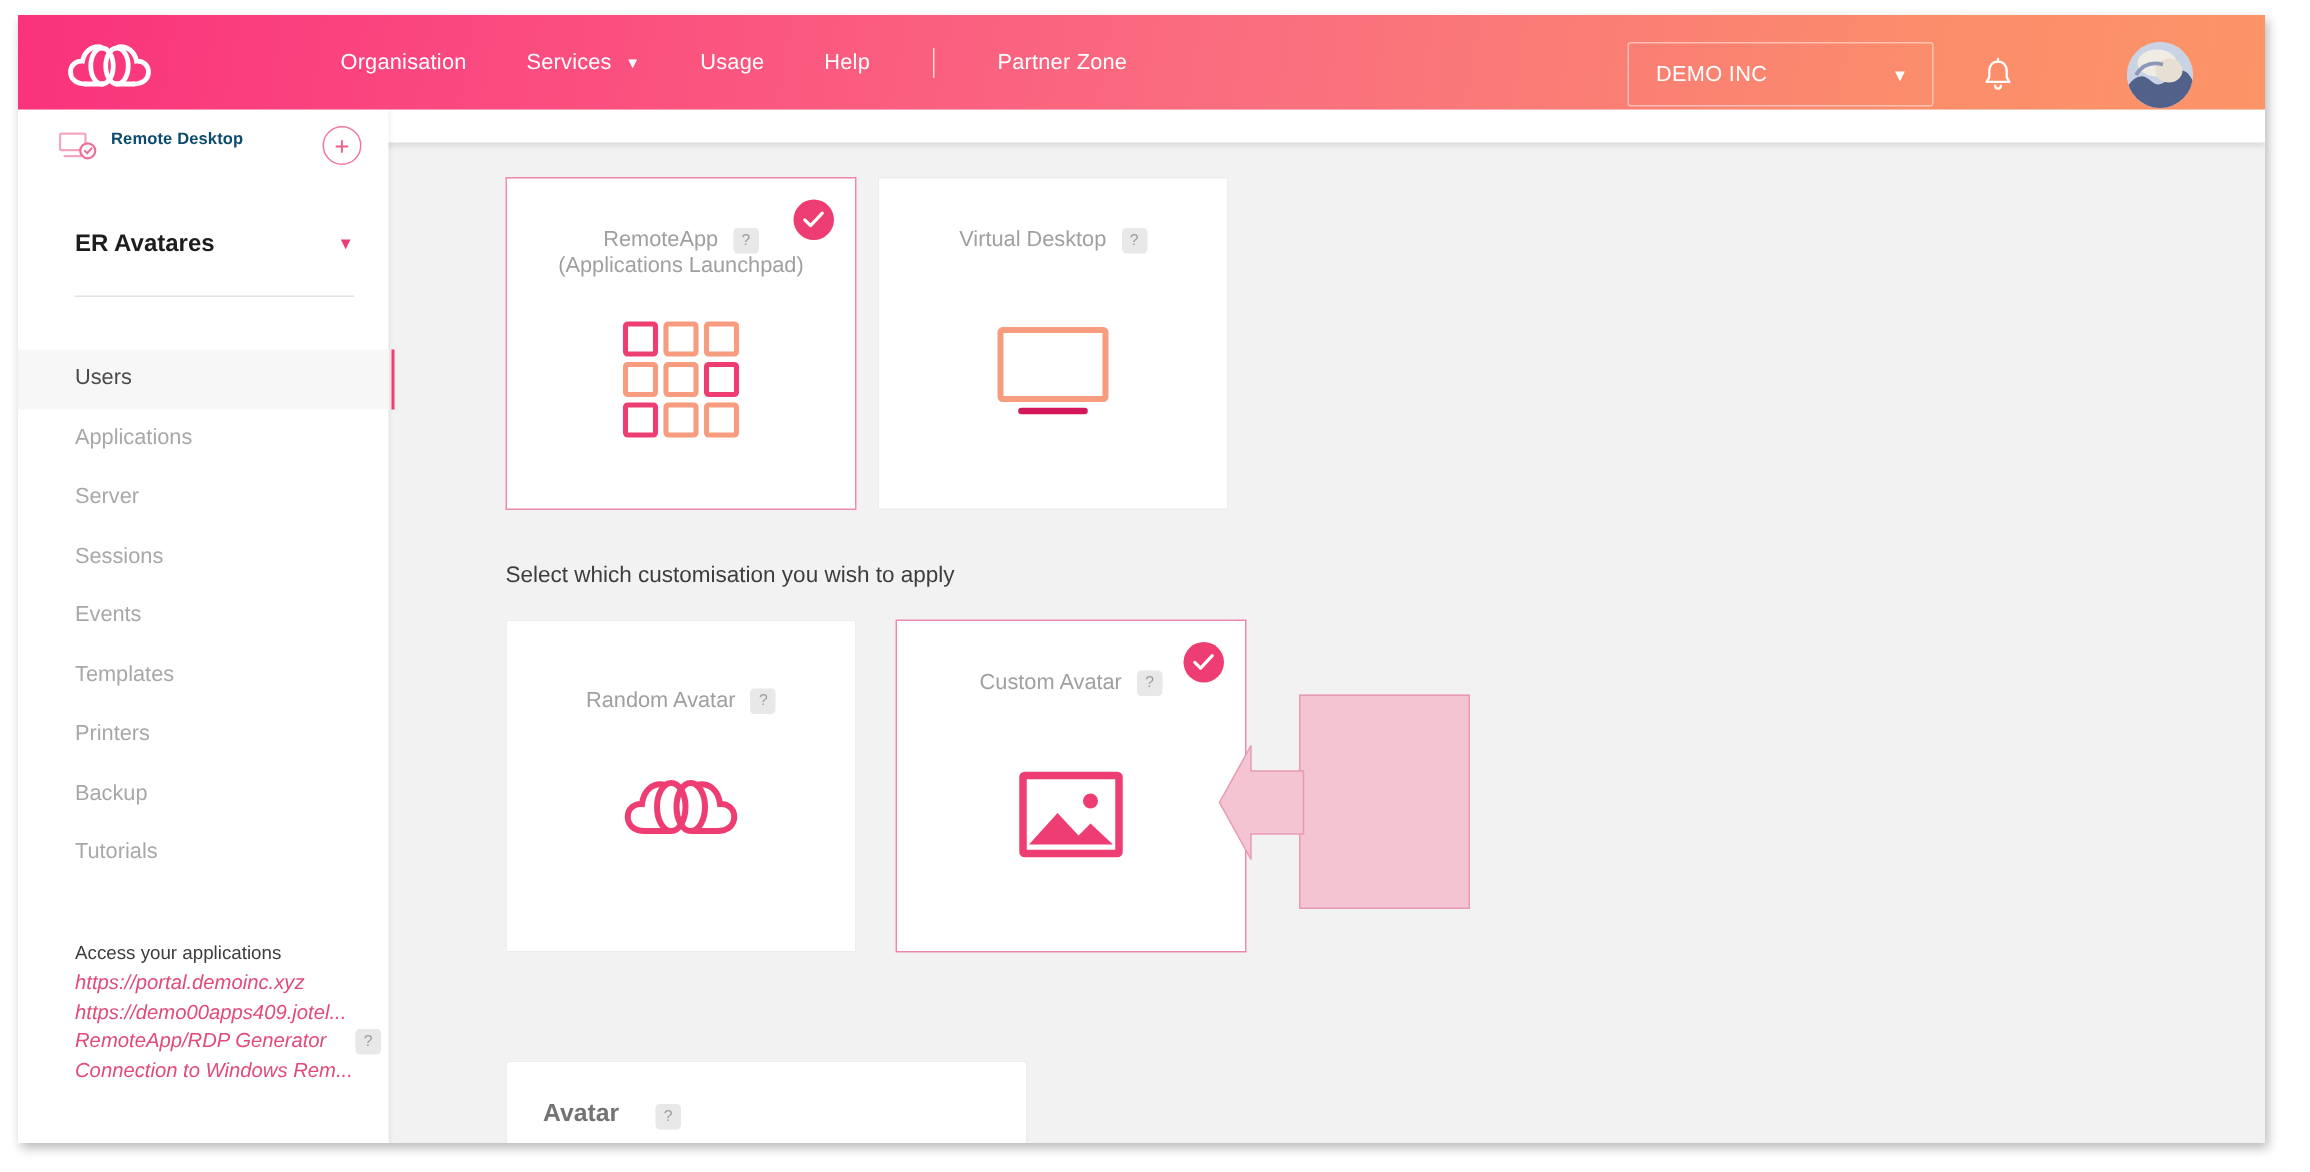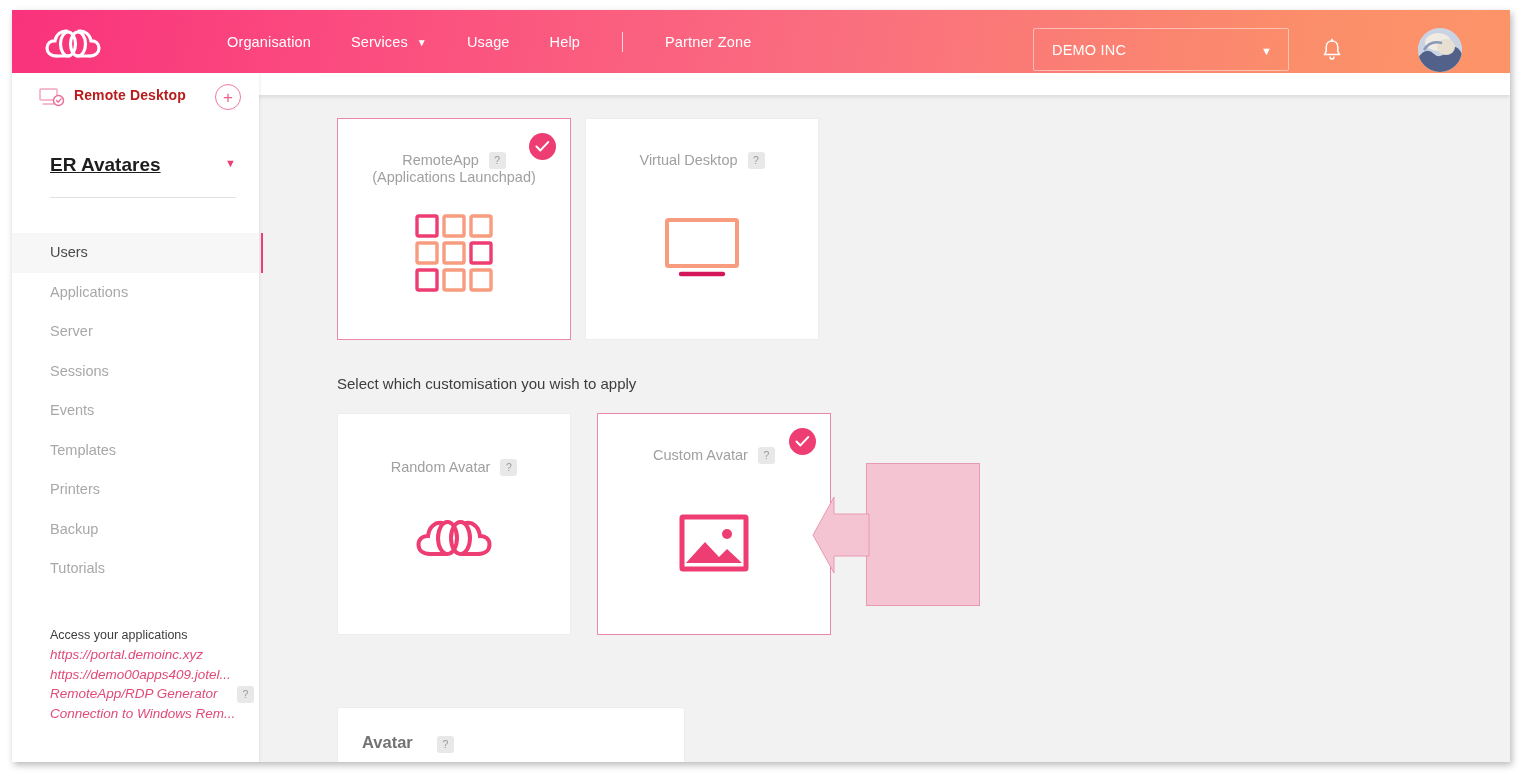--- a/index.html
+++ b/index.html
@@ -50,21 +50,21 @@
     font-size: 10px;
     transform: translateY(-1px);
   }
   .nav-sep {
     width: 1px; height: 20px;
     background: rgba(255,255,255,0.75);
     margin: 0 22px;
   }
   .org-select {
     position: absolute; right: 221px; top: 18px;
-    width: 256px; height: 43px;
+    width: 204px; height: 43px;
     border: 1px solid rgba(255,255,255,0.48);
     border-radius: 2px;
     box-sizing: border-box;
     cursor: pointer;
   }
   .org-select .org-label {
     position: absolute; left: 18px; top: 13px;
     color: #ffffff; font-size: 14.5px;
     letter-spacing: .2px;
   }
@@ -104,39 +104,39 @@
     z-index: 14;
     box-shadow: 1px 0 3px rgba(0,0,0,0.07);
   }
   .rd-head {
     position: absolute; left: 0; top: 5px;
     width: 247px; height: 42px;
   }
   .rd-icon { position: absolute; left: 27px; top: 9px; width: 26px; height: 22px; }
   .rd-title {
     position: absolute; left: 62px; top: 9px;
-    font-size: 14px; font-weight: bold; color: #b91c1c;
+    font-size: 11px; font-weight: bold; color: #0c4a6e;
     letter-spacing: .1px;
   }
   .rd-plus {
     position: absolute; left: 203px; top: 6px;
     width: 26px; height: 26px;
     border: 1px solid #f07a9b; border-radius: 50%;
     color: #ef5f8a; font-size: 17px;
     text-align: center; line-height: 25px;
     cursor: pointer; box-sizing: border-box;
   }
 
   .er-row {
     position: absolute; left: 0; top: 76px;
     width: 247px; height: 32px; cursor: pointer;
   }
   .er-label {
     position: absolute; left: 38px; top: 5px;
-    font-size: 19px; font-weight: bold; color: #1d1d1d; text-decoration: underline;
+    font-size: 16px; font-weight: bold; color: #1d1d1d;
   }
   .er-caret {
     position: absolute; left: 213px; top: 8px;
     color: #ee3d72; font-size: 11px;
   }
   .er-divider {
     position: absolute; left: 38px; top: 124px;
     width: 186px; height: 1px; background: #e2e2e2;
   }
 

